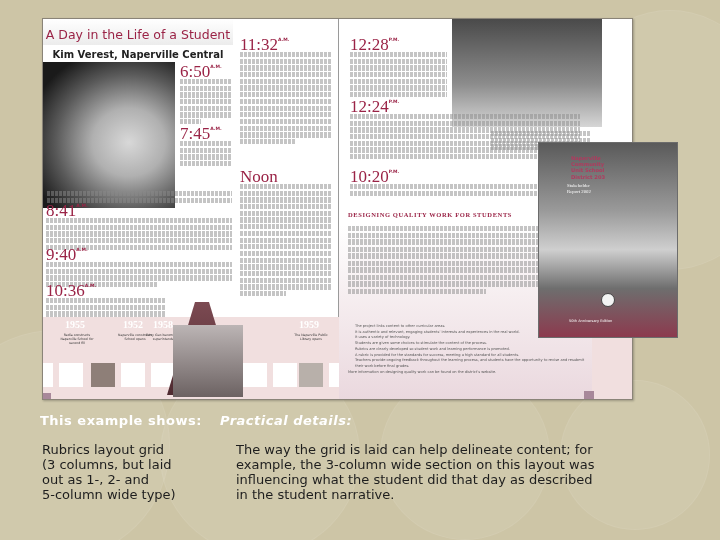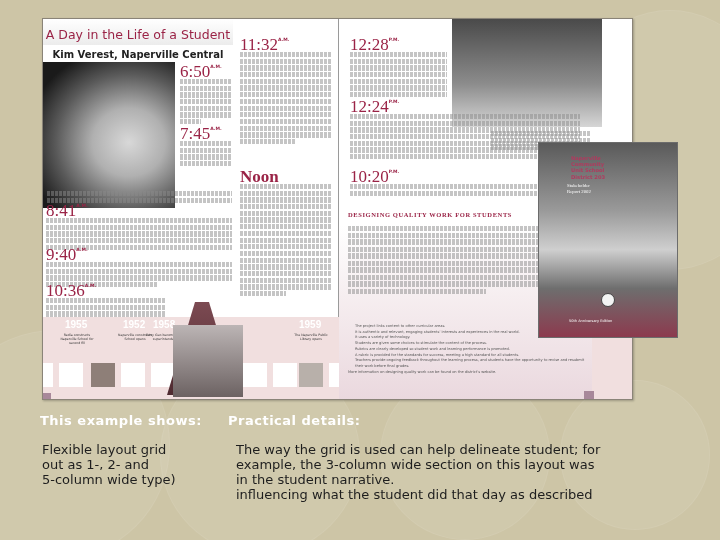--- a/index.html
+++ b/index.html
@@ -37,21 +37,21 @@
   .t-time { color: #9a2346; font-size: 17px; line-height: 15px; font-family: "Liberation Serif", serif; }
   .t-ampm { color: #9a2346; font-size: 4.5px; vertical-align: top; font-weight: bold; }
   .lines { display: block; }
   .line { display: block; height: 5.3px; background: repeating-linear-gradient(90deg, #8a8a8a 0 3px, transparent 3px 4px); opacity: 0.5; margin-bottom: 1.4px; }
   .timeline {
     position: absolute; left: 0; top: 298px; width: 591px; height: 84px;
     background: #f1dfdf;
   }
   .tl-strip { position: absolute; left: 0; top: 46px; width: 591px; height: 32px; }
   .tl-box { position: absolute; top: 0; height: 24px; background: #fff; }
-  .tl-year { position: absolute; top: 2px; font-size: 10px; color: #fff; font-weight: bold; font-family: Liberation Sans, sans-serif; }
+  .tl-year { position: absolute; top: 2px; font-size: 10px; color: #fff; font-weight: bold; font-family: Liberation Serif, serif; }
   .tl-note { position: absolute; top: 16px; width: 40px; font-size: 3.2px; line-height: 4px; color: #333; text-align: center; }
   .tower {
     position: absolute; left: 124px; top: 283px; width: 70px; height: 93px;
     background: linear-gradient(#7c4a52, #4f2b31);
     clip-path: polygon(40% 0, 60% 0, 100% 100%, 0 100%);
   }
   .kids-photo {
     position: absolute; left: 130px; top: 306px; width: 70px; height: 72px;
     background: linear-gradient(#bcb5b5, #6c6262);
   }
@@ -167,21 +167,21 @@
         <span class="line"></span>
         <span class="line"></span>
         <span class="line"></span>
         <span class="line"></span>
         <span class="line"></span>
         <span class="line"></span>
         <span class="line"></span>
         <span class="line" style="width:60%"></span>
       </span>
   </div>
-  <div class="t-entry" style="left:197px; top:150px; width:92px;font-weight:bold;">
+  <div class="t-entry" style="left:197px; top:150px; width:92px;">
     <span class="t-time">Noon</span>
     <span class="lines">
         <span class="line"></span>
         <span class="line"></span>
         <span class="line"></span>
         <span class="line"></span>
         <span class="line"></span>
         <span class="line"></span>
         <span class="line"></span>
         <span class="line"></span>
@@ -309,23 +309,24 @@
   <div class="cover-sub">
     <div>Stakeholder</div>
     <div>Report 2002</div>
   </div>
   <div style="position:absolute; left:62px; top:150px; width:14px; height:14px; border-radius:50%; background:#f3f3f3; border:1px solid #444;"></div>
   <div class="cover-footer">50th Anniversary Edition</div>
 </div>
 
 <div class="cap-head" style="left:40px;">This example shows:</div>
 <div class="cap-body" style="left:42px; width:190px;">
-  <div>Flexible layout grid</div>
+  <div>Rubrics layout grid</div>
+  <div>(3 columns, but laid</div>
   <div>out as 1-, 2- and</div>
   <div>5-column wide type)</div>
 </div>
-<div class="cap-head" style="left:228px;">Practical details:</div>
+<div class="cap-head" style="left:220px;font-style:italic;">Practical details:</div>
 <div class="cap-body" style="left:236px; width:480px;">
-  <div>The way the grid is used can help delineate student; for</div>
+  <div>The way the grid is laid can help delineate content; for</div>
   <div>example, the 3-column wide section on this layout was</div>
+  <div>influencing what the student did that day as described</div>
   <div>in the student narrative.</div>
-  <div>influencing what the student did that day as described</div>
 </div>
 
 </body></html>

